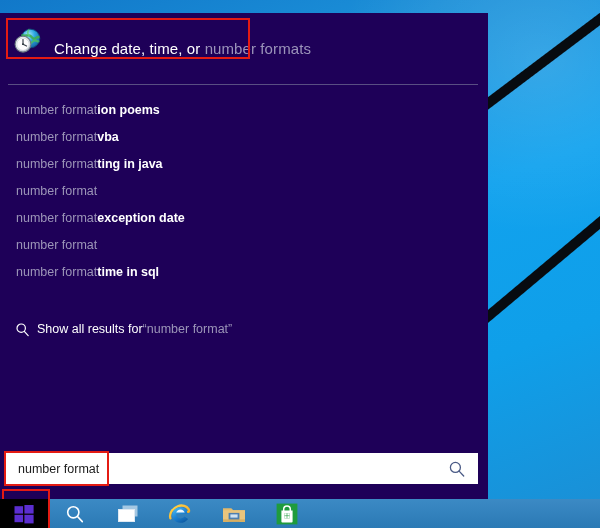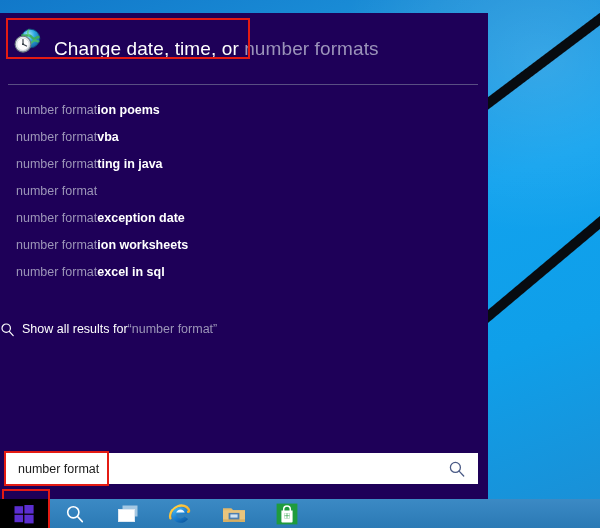--- a/index.html
+++ b/index.html
@@ -34,21 +34,21 @@
     background:#1e0058;
   }
 
   
   #best-result{
     position:absolute;left:0;top:5px;width:488px;height:48px;
     display:flex;align-items:center;box-sizing:border-box;padding-left:12px;
   }
   #best-result .bricon{width:30px;height:30px;position:relative;flex:0 0 30px;margin-right:12px;}
   #best-result .label{
-    font-size:19px;color:#ffffff;letter-spacing:.1px;white-space:nowrap;margin-top:13px;
+    font-size:15px;color:#ffffff;letter-spacing:.1px;white-space:nowrap;margin-top:13px;
   }
   #best-result .label .dim{color:#9b93ba;}
 
   
   .redbox{position:absolute;border:2px solid #e41b13;box-sizing:border-box;pointer-events:none;}
   #redbox-best{left:6px;top:18px;width:244px;height:41px;}
   #redbox-input{left:4px;top:451px;width:105px;height:35px;}
   #redbox-start{left:2px;top:489px;width:48px;height:39px;}
 
   .divider{
@@ -60,21 +60,21 @@
   .sug{
     height:27px;display:flex;align-items:center;box-sizing:border-box;padding-left:16px;
     font-size:12.5px;white-space:nowrap;
   }
   .sug .pre{color:#9c95b8;font-weight:400;}
   .sug .post{color:#ffffff;font-weight:700;}
 
   
   #show-all{
     position:absolute;left:0;top:305px;width:488px;height:22px;
-    display:flex;align-items:center;box-sizing:border-box;
+    display:flex;align-items:center;padding-left:15px;box-sizing:border-box;
     font-size:12.5px;
   }
   #show-all .mag{width:15px;height:15px;flex:0 0 15px;margin-right:7px;position:relative;top:0px;}
   #show-all .txt{color:#ffffff;}
   #show-all .q{color:#9c95b8;}
 
   
   #search-bar{
     position:absolute;left:4px;top:453px;width:474px;height:31px;background:#ffffff;
     display:flex;align-items:center;box-sizing:border-box;
@@ -168,25 +168,24 @@
     <div class="sug">
         <span class="pre">number format</span>
         <span class="post"></span>
       </div>
     <div class="sug">
         <span class="pre">number format </span>
         <span class="post">exception date</span>
       </div>
     <div class="sug">
         <span class="pre">number format</span>
-        <span class="post">ion worksheets</span>
-      </div>
-    <div class="sug">
-        <span class="pre">number format</span>
-        <span class="post">excel in sql</span>
+      </div>
+    <div class="sug">
+        <span class="pre">number format</span>
+        <span class="post">time in sql</span>
       </div>
   </div>
 
   <div id="show-all">
     <span class="mag">
       <svg width="15" height="15" viewBox="0 0 15 15">
         <circle cx="6.2" cy="6.2" r="4.2" fill="none" stroke="#ffffff" stroke-width="1.2"></circle>
         <line x1="9.3" y1="9.3" x2="13.2" y2="13.6" stroke="#ffffff" stroke-width="1.2" stroke-linecap="round"></line>
       </svg>
     </span>

